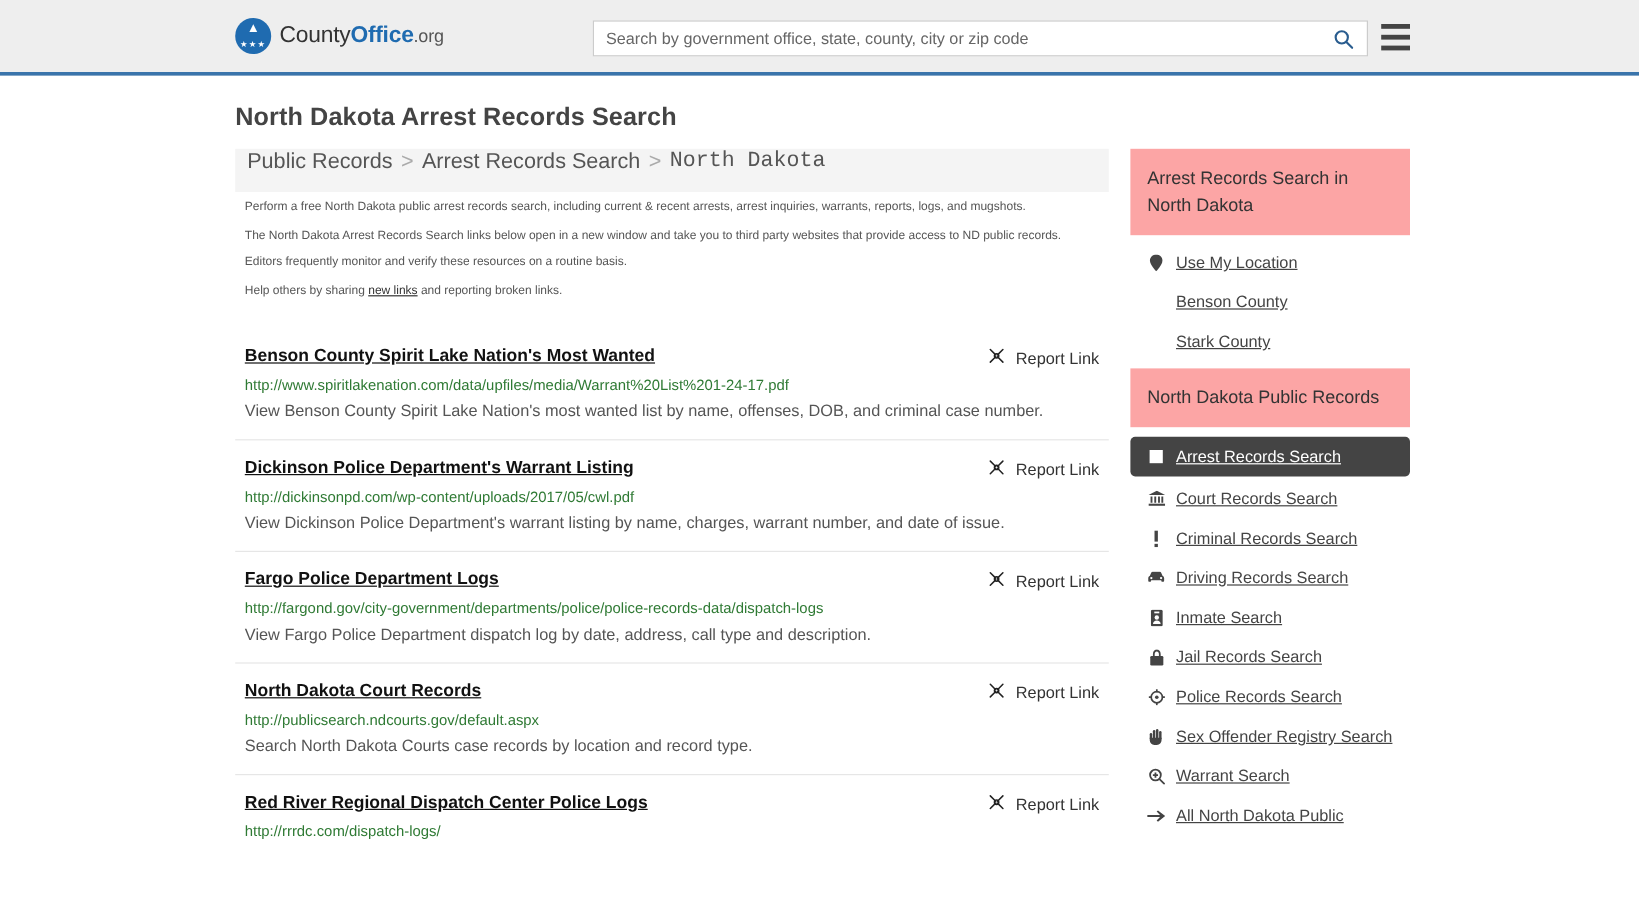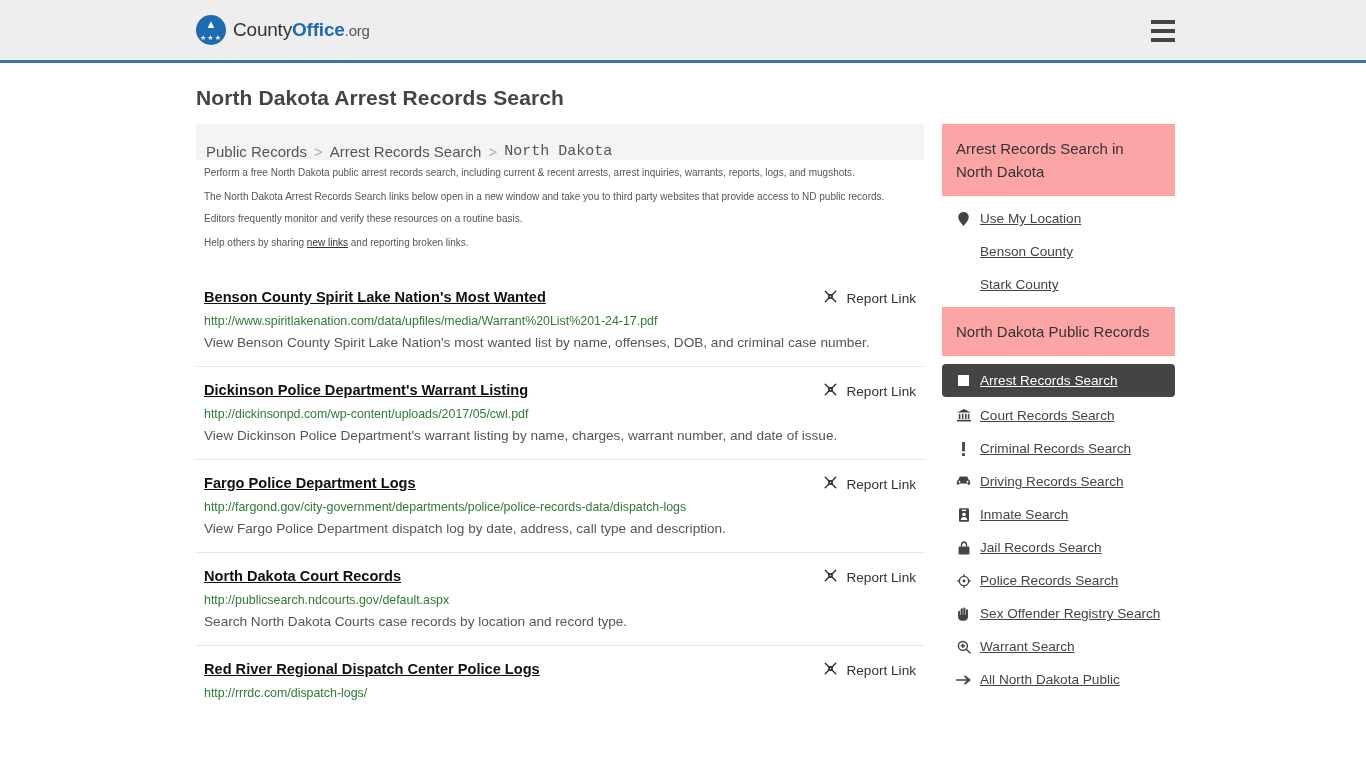--- a/index.html
+++ b/index.html
@@ -132,23 +132,23 @@
   }
   #layout { display: flex; gap: 18px; align-items: flex-start; }
   #content { width: 728px; flex: none; }
   #sidebar { width: 233px; flex: none; }
 
   
   #breadcrumb {
     background: #f4f4f4;
     height: 36px;
     display: flex;
-    align-items: flex-end;
+    align-items: flex-start;
     padding: 0 10px;
-    font-size: 15px;
+    font-size: 18px;
     gap: 7px;
   }
   #breadcrumb a {
     color: #555555;
     text-decoration: none;
   }
   #breadcrumb .sep { color: #aaaaaa; }
   #breadcrumb .current { color: #555555; font-family: Liberation Mono, monospace; }
 
   
@@ -259,20 +259,29 @@
 <div id="site-header">
 
   <a id="brand" href="#">
     <span id="brand-mark">
       <span class="eagle">▲</span>
       <span class="stars">★★★</span>
     </span>
     <span id="brand-text"><span class="w1">County</span><span class="w2">Office</span><span class="w3">.org</span></span>
   </a>
 
+  <div id="header-search">
+    <input id="search-input" type="text" placeholder="Search by government office, state, county, city or zip code" style="">
+    <button id="search-btn">
+      <svg width="17" height="17" viewBox="0 0 20 20" fill="none" stroke="#2a5d8f" stroke-width="2.1">
+        <circle cx="8.4" cy="8.4" r="6"></circle>
+        <line x1="12.9" y1="12.9" x2="18.6" y2="18.6" stroke-linecap="round"></line>
+      </svg>
+    </button>
+  </div>
 
   <button id="menu-toggle">
     <span></span>
     <span></span>
     <span></span>
   </button>
 
 </div>
 
 <div id="page">

